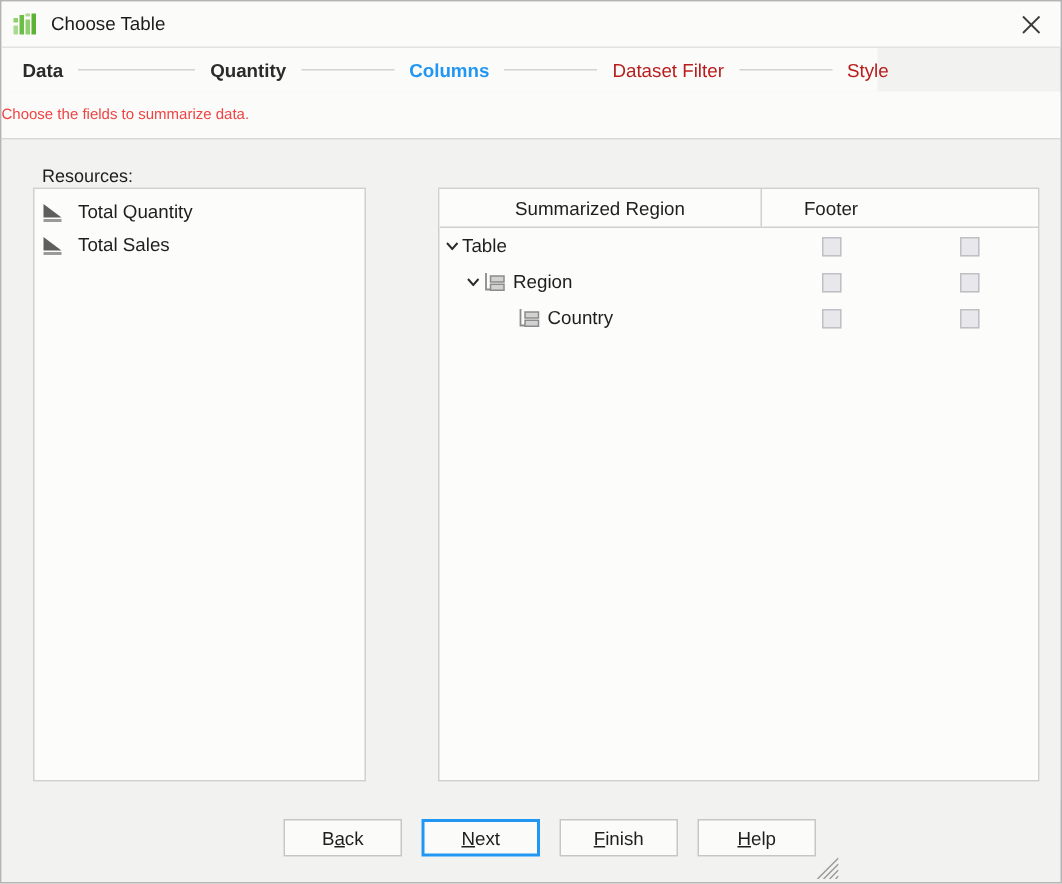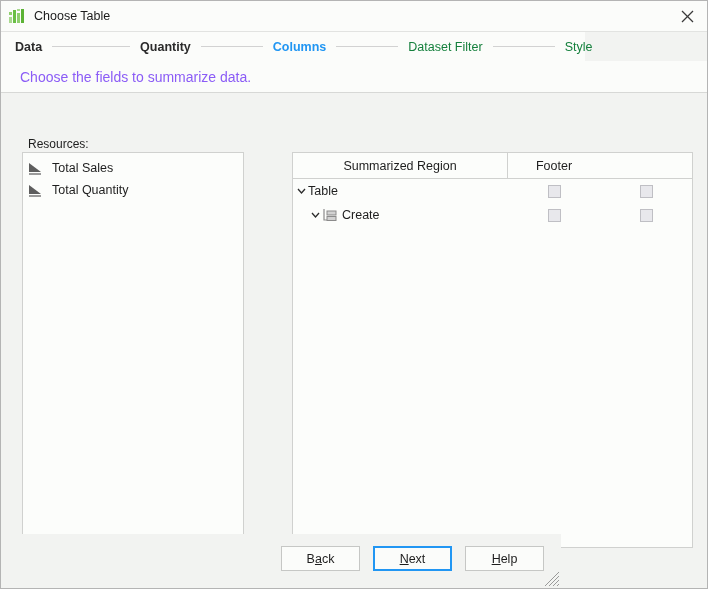--- a/index.html
+++ b/index.html
@@ -89,21 +89,21 @@
     box-sizing: border-box;
   }
   .step {
     font-size: 12.5px;
     font-weight: bold;
     color: #2b2b2b;
     white-space: nowrap;
     cursor: default;
   }
   .step.current { color: #2196f3; }
-  .step.future { color: #15803d; font-weight: normal; }
+  .step.future { color: #b91c1c; font-weight: normal; }
   .step-line {
     height: 1px;
     background: #d2d2d2;
     flex: none;
   }
   .s-pad-first { width: 14px; flex: none; }
   .gap { width: 10px; flex: none; }
 
   
   .instruction-bar {
@@ -111,33 +111,31 @@
     left: 0; top: 60px;
     width: 706px;
     height: 32px;
     background: #fbfcfa;
     border-bottom: 1px solid #d7d8d6;
     box-sizing: border-box;
     display: flex;
     align-items: center;
   }
   .instruction {
-    margin-left: 19px;
-    font-size: 14px;
-    color: #8b5cf6;
+    font-size: 10px;
+    color: #ef4444;
   }
 
   
   .body-area {
     position: absolute;
     left: 0; top: 93px;
     width: 706px;
     height: 440px;
     background: #f2f3f1;
-    margin-top: 27px;
   }
   .res-label {
     position: absolute;
     left: 27px;
     top: 16px;
     font-size: 12px;
     color: #1e1e1e;
   }
   .left-panel {
     position: absolute;
@@ -346,28 +344,28 @@
   <div class="body-area">
 
     <div class="res-label">Resources:</div>
 
     <div class="left-panel">
       <div class="res-item">
         <svg class="measure-icon" viewBox="0 0 16 13">
           <polygon points="1,10 13,10 1,1" fill="#5e5e5e"></polygon>
           <rect x="1" y="11" width="12" height="2" fill="#9a9a9a"></rect>
         </svg>
-        <span class="res-name">Total Sales</span>
+        <span class="res-name">Total Quantity</span>
       </div>
       <div class="res-item">
         <svg class="measure-icon" viewBox="0 0 16 13">
           <polygon points="1,10 13,10 1,1" fill="#5e5e5e"></polygon>
           <rect x="1" y="11" width="12" height="2" fill="#9a9a9a"></rect>
         </svg>
-        <span class="res-name">Total Quantity</span>
+        <span class="res-name">Total Sales</span>
       </div>
     </div>
 
     <div class="right-panel">
 
       <div class="grid-header">
         <div class="gh-cell gh-fields">Summarized Region</div>
         <div class="gh-cell gh-footer">Footer</div>
       </div>
 
@@ -393,41 +391,61 @@
           <span class="chev">
             <svg width="9" height="6" viewBox="0 0 9 6">
                 <polyline points="1,1 4.5,5 8,1" fill="none" stroke="#2b2b2b" stroke-width="1.3"></polyline>
               </svg>
           </span>
           <svg class="group-icon" viewBox="0 0 16 13">
             <path d="M2,0 L2,11 L5,11" fill="none" stroke="#8b8b8b" stroke-width="1.2"></path>
             <rect x="5" y="2" width="9" height="4" fill="#d2d2d2" stroke="#8b8b8b" stroke-width="1"></rect>
             <rect x="5" y="7.5" width="9" height="4" fill="#d2d2d2" stroke="#8b8b8b" stroke-width="1"></rect>
           </svg>
-          <span class="node-label">Create</span>
-        </div>
-        <div class="gr-check">
-          <span class="cbox"></span>
-        </div>
-        <div class="gr-check">
-          <span class="cbox"></span>
-        </div>
-      </div>
-
+          <span class="node-label">Region</span>
+        </div>
+        <div class="gr-check">
+          <span class="cbox"></span>
+        </div>
+        <div class="gr-check">
+          <span class="cbox"></span>
+        </div>
+      </div>
+
+      <div class="grid-row">
+        <div class="gr-fields" style="padding-left:40px">
+          <span class="chev empty"></span>
+          <svg class="group-icon" viewBox="0 0 16 13">
+            <path d="M2,0 L2,11 L5,11" fill="none" stroke="#8b8b8b" stroke-width="1.2"></path>
+            <rect x="5" y="2" width="9" height="4" fill="#d2d2d2" stroke="#8b8b8b" stroke-width="1"></rect>
+            <rect x="5" y="7.5" width="9" height="4" fill="#d2d2d2" stroke="#8b8b8b" stroke-width="1"></rect>
+          </svg>
+          <span class="node-label">Country</span>
+        </div>
+        <div class="gr-check">
+          <span class="cbox"></span>
+        </div>
+        <div class="gr-check">
+          <span class="cbox"></span>
+        </div>
+      </div>
 
     </div>
   </div>
 
   <div class="footer">
     <div class="btnrow">
       <button class="btn">
           <span>B<u>a</u>ck</span>
         </button>
       <button class="btn focus">
           <span><u>N</u>ext</span>
+        </button>
+      <button class="btn">
+          <span><u>F</u>inish</span>
         </button>
       <button class="btn">
           <span><u>H</u>elp</span>
         </button>
     </div>
     <svg class="grip" viewBox="0 0 16 16">
       <g stroke="#9a9a9a" stroke-width="1">
         <line x1="16" y1="2" x2="2" y2="16"></line>
         <line x1="16" y1="6" x2="6" y2="16"></line>
         <line x1="16" y1="10" x2="10" y2="16"></line>

